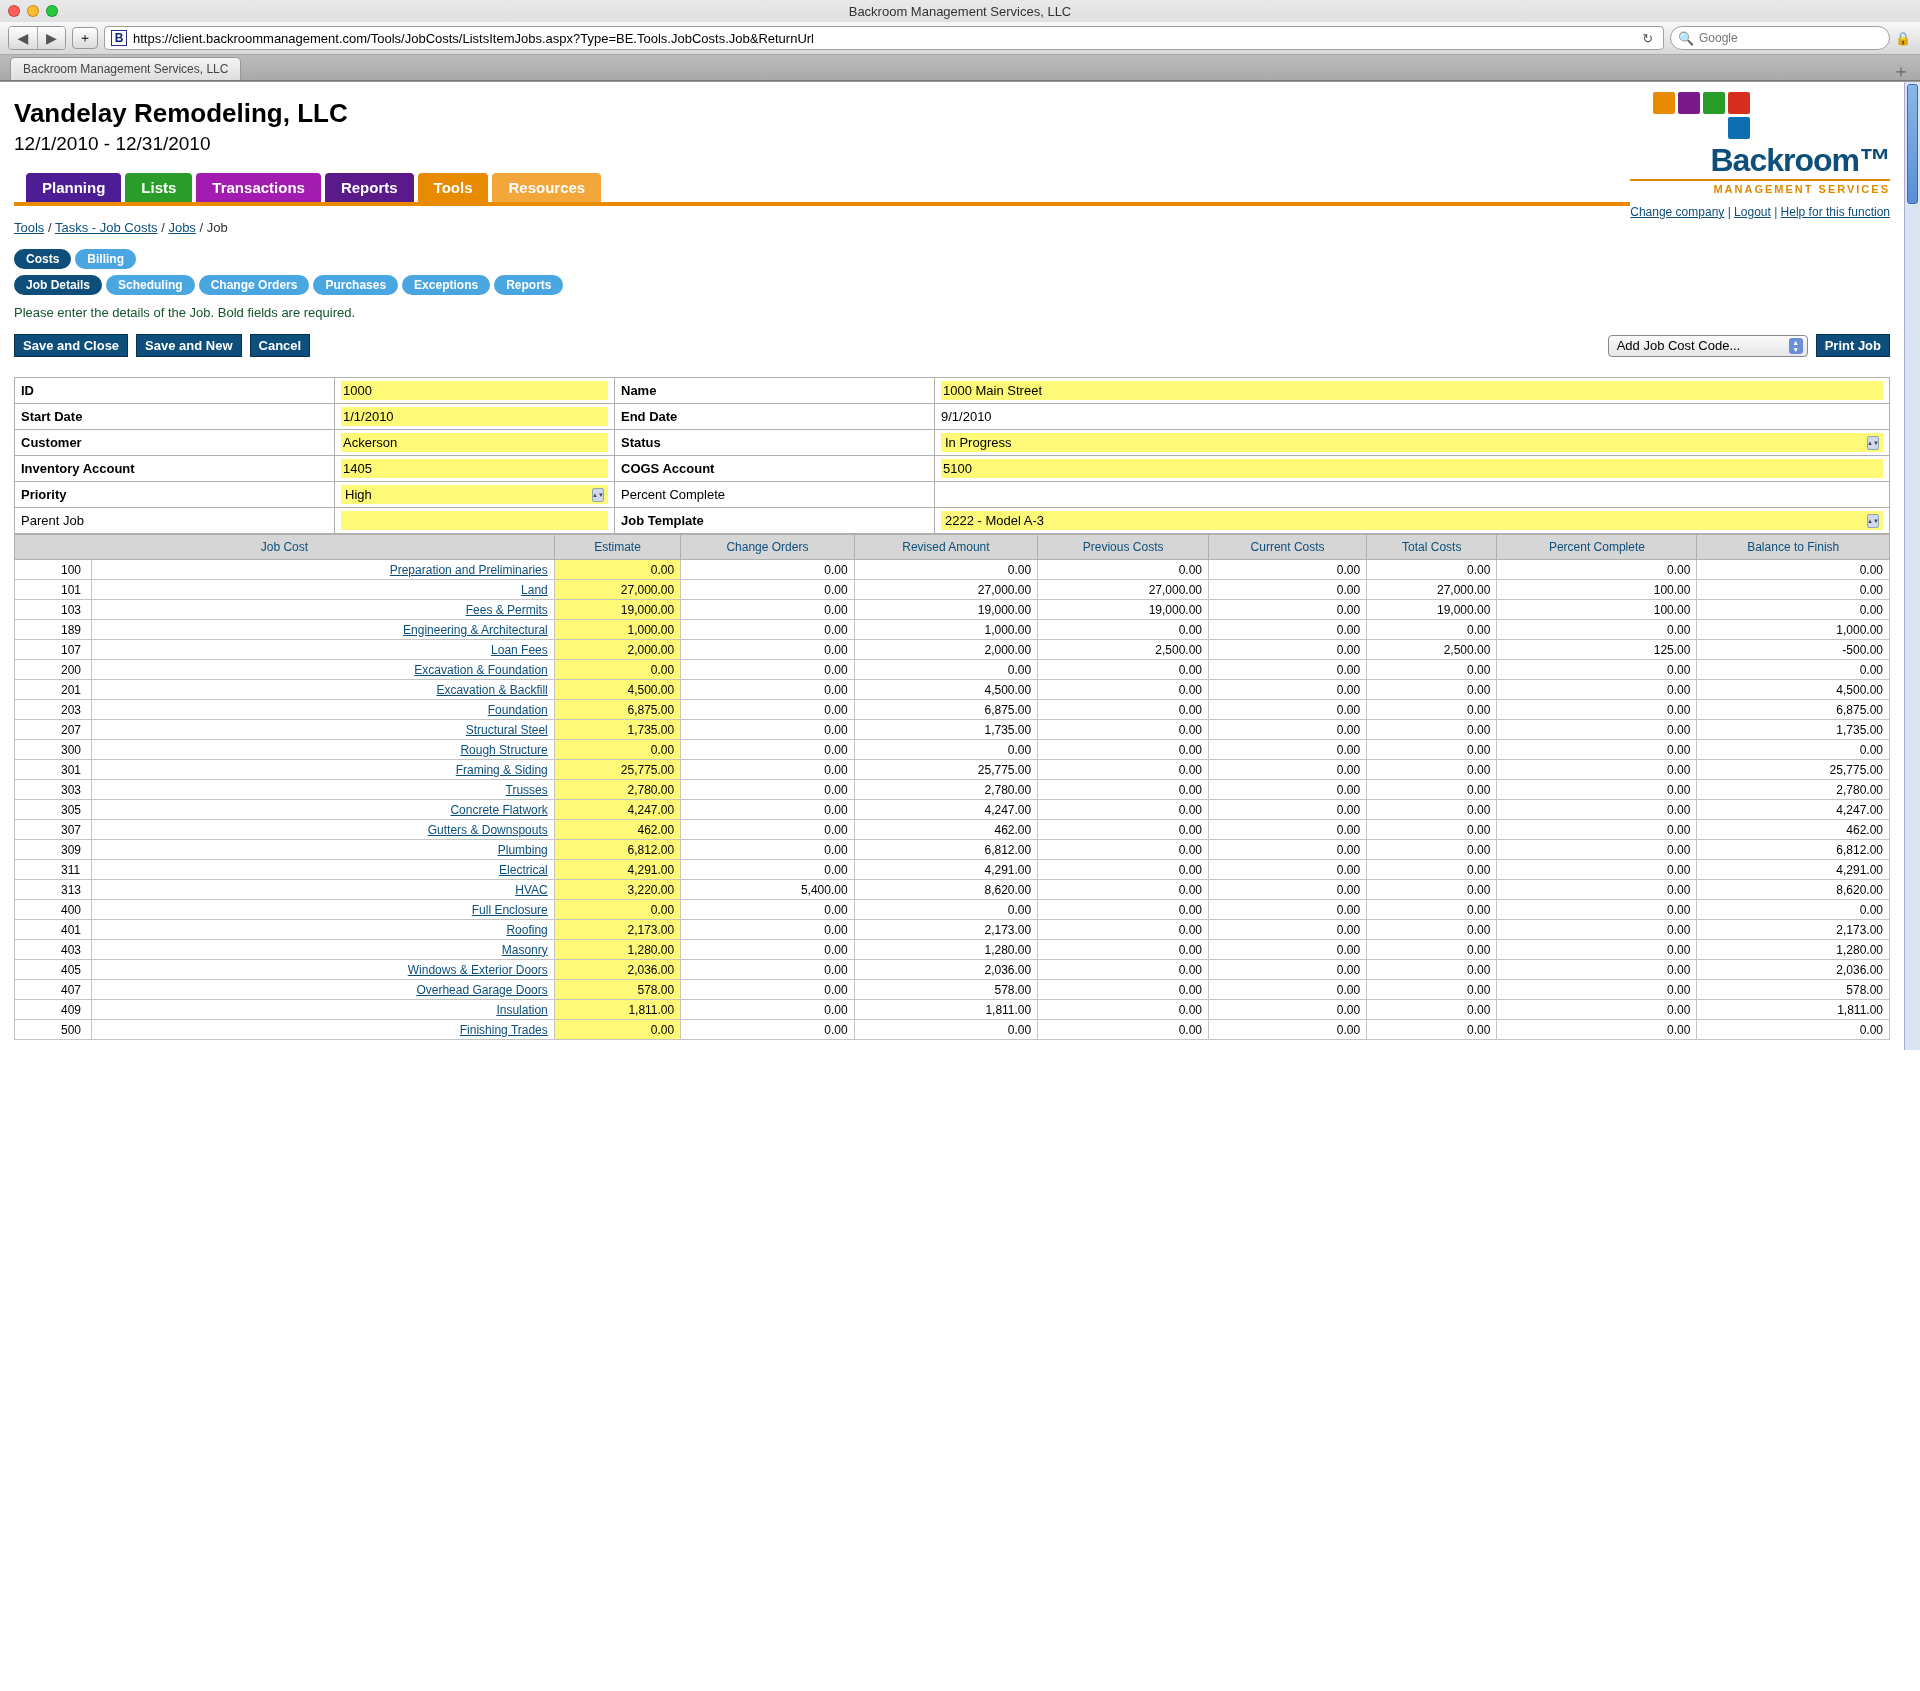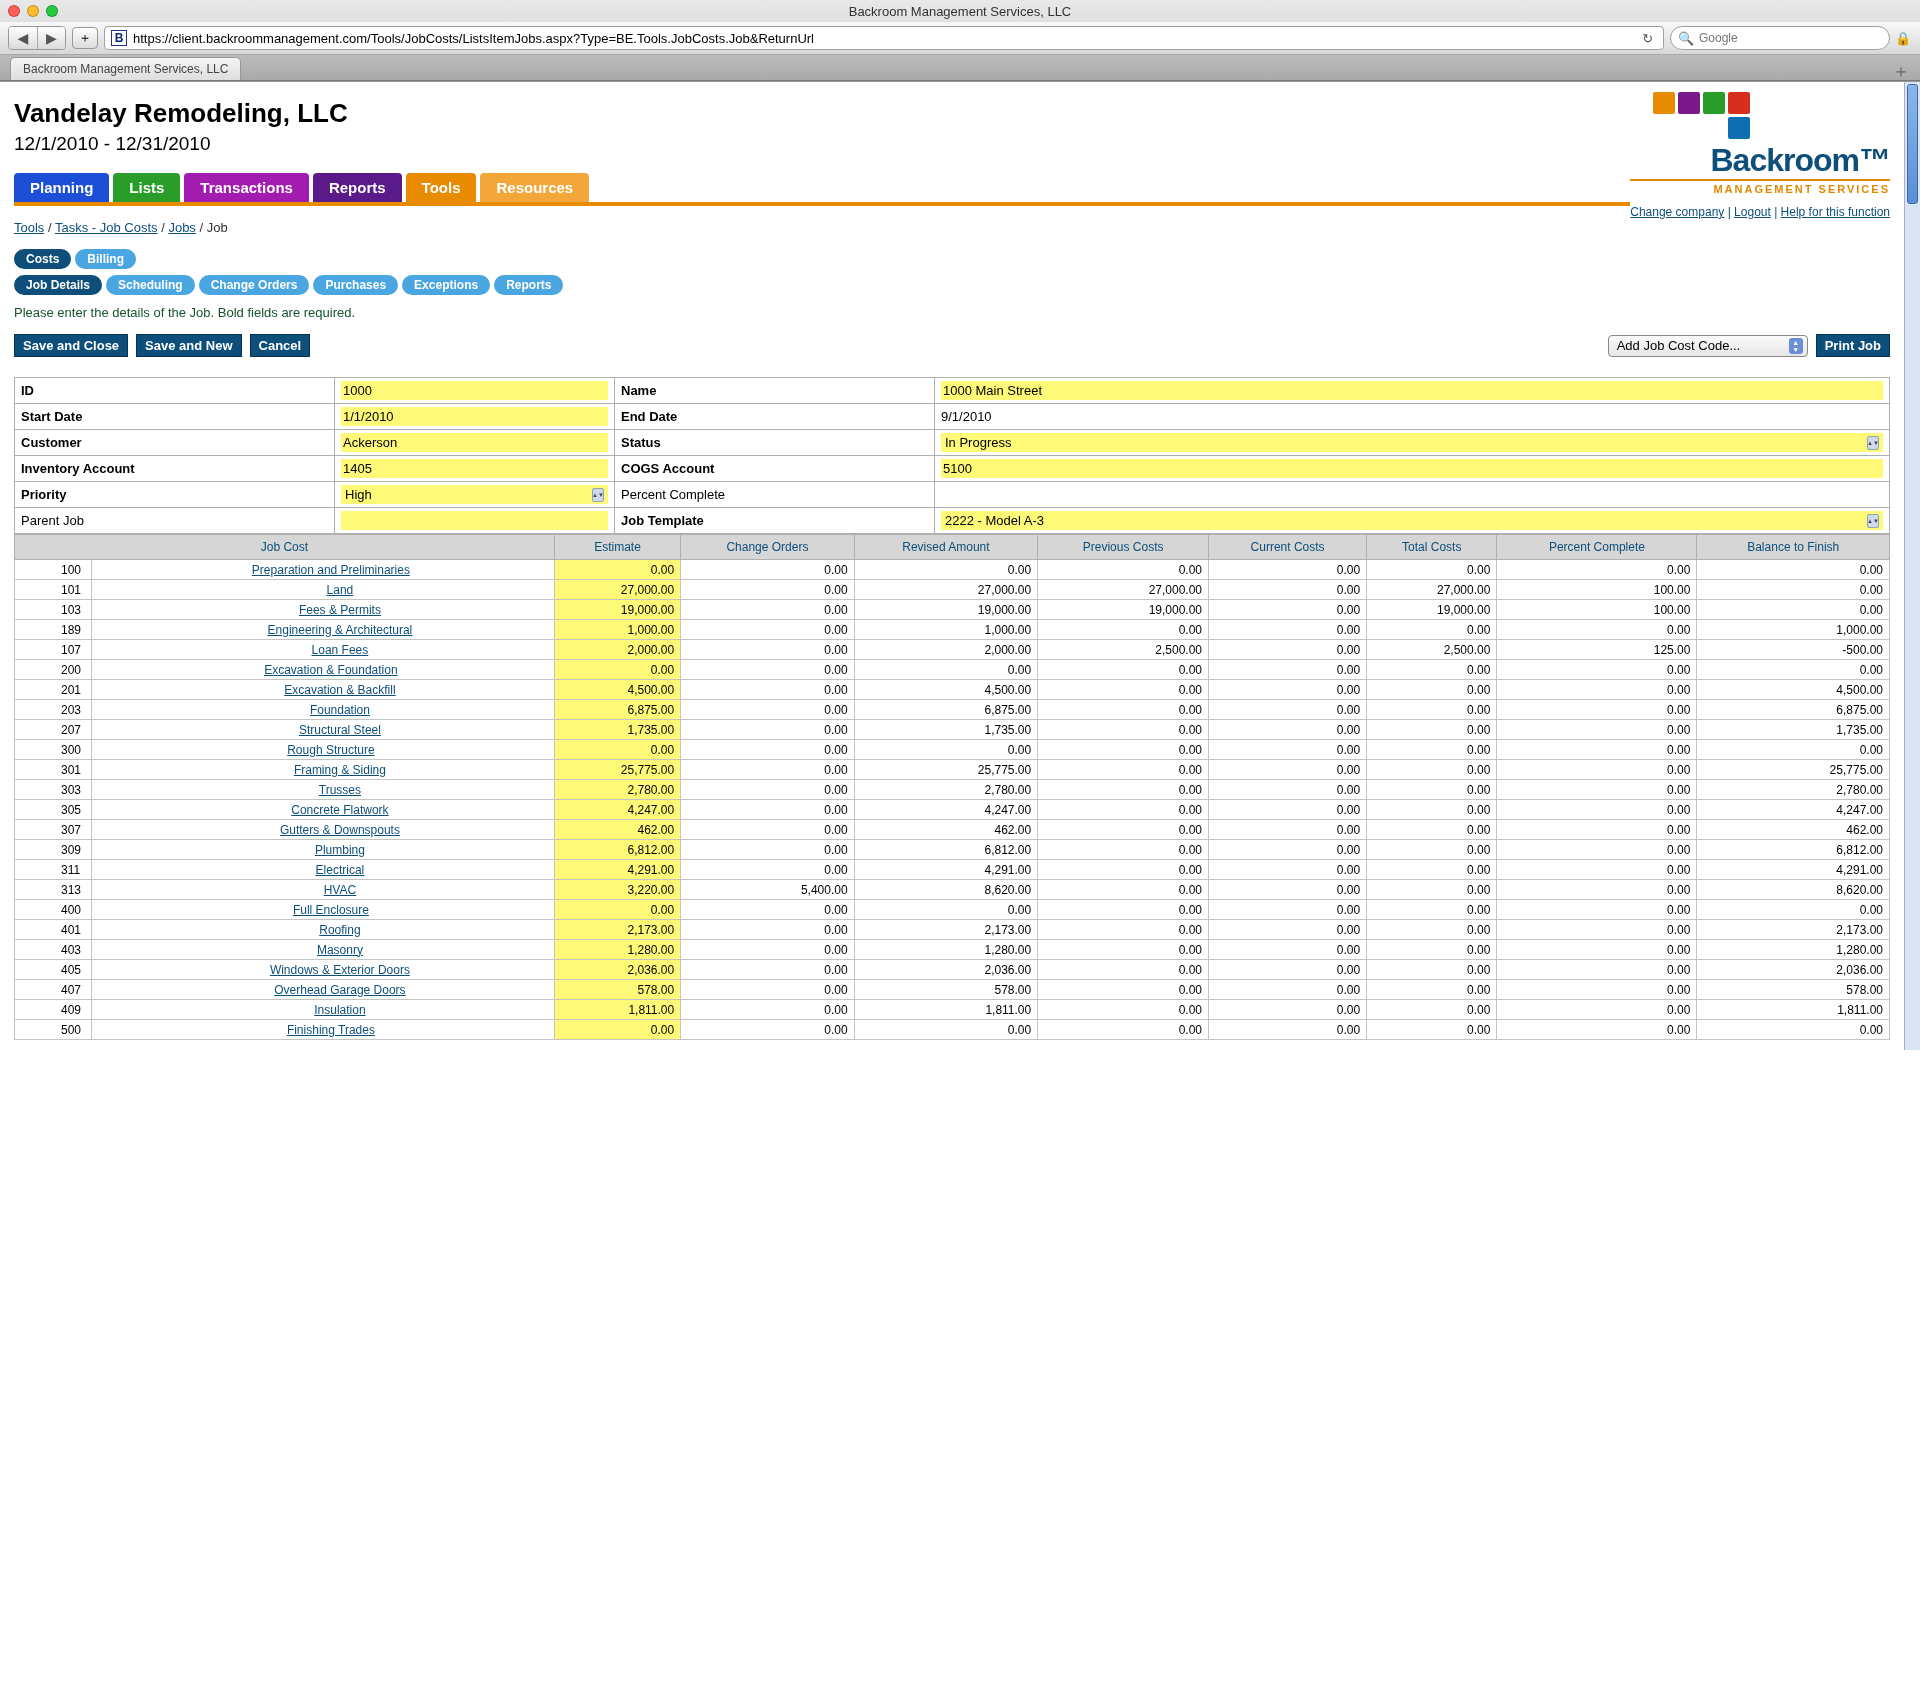--- a/index.html
+++ b/index.html
@@ -44,21 +44,21 @@
 .blk { width:22px; height:22px; border-radius:2px; }
 .logo-text { font-size:32px; color:#0d4f7a; font-weight:bold; letter-spacing:-1px; }
 .logo-text .b { color:#0d4f7a; }
 .logo-sub { font-size:11px; color:#e08a00; letter-spacing:2px; font-weight:bold; border-top:2px solid #e08a00; padding-top:2px; }
 .toplinks { font-size:12px; color:#0d4f7a; margin-top:10px; text-align:right;}
 .toplinks a { color:#0d4f7a; text-decoration:underline; cursor:pointer;}
 
 
 .mainnav { display:flex; margin-top:8px; border-bottom:4px solid #e88b00; clear:left;}
 .mtab { padding:6px 16px; color:#fff; font-weight:bold; font-size:15px; border-radius:4px 4px 0 0; margin-right:4px; cursor:pointer;}
-.mtab.planning { background:#1d4ed8; }
+.mtab.planning { background:#4c1d95;margin-left:12px; }
 .mtab.lists { background:#2a9c2a; }
 .mtab.transactions { background:#a21caf; }
 .mtab.reports { background:#5a1a8a; }
 .mtab.tools { background:#e88b00; }
 .mtab.resources { background:#f3a63a; }
 
 
 .breadcrumb { font-size:13px; margin:14px 0; color:#333;}
 .breadcrumb a { color:#0d4f7a; text-decoration:underline; cursor:pointer;}
 
@@ -82,21 +82,21 @@
 .formtable td.lab { font-weight:bold; width:320px; background:#fff;}
 .formtable td.val input, .formtable td.val .sel { width:100%; border:none; background:#fff978; font-size:13px; padding:2px; outline:none;}
 .formtable td.val .sel { display:flex; align-items:center; justify-content:space-between; background:#fff978; padding:2px 4px;}
 .formtable td.val .sel .ar { width:12px; height:14px; background:#d0d8ea; border:1px solid #8aa; display:flex; flex-direction:column; font-size:6px; color:#446; align-items:center; justify-content:center; line-height:6px; border-radius:2px;}
 .formtable td.plain { background:#fff;}
 
 
 .grid { width:100%; border-collapse:collapse; border:1px solid #b0b0b0; }
 .grid th { background:#d6d6d6; border:1px solid #b0b0b0; padding:5px 4px; font-size:12px; color:#0d4f7a; font-weight:normal;}
 .grid td { border:1px solid #c4c4c4; padding:2px 6px; font-size:12px; text-align:right; height:20px; white-space:nowrap;}
-.grid td.desc { text-align:center;margin-left:32px; }
+.grid td.desc { text-align:right;margin-left:32px; }
 .grid td.code { text-align:left; width:38px; padding-right:10px;padding-left:46px; }
 .grid td.indent1 { padding-left:22px; }
 .grid td.indent2 { padding-left:40px; }
 .grid td a { color:#0d4f7a; text-decoration:underline; cursor:pointer;}
 .grid td.est { background:#fff978; }
 .grid tr.section td { font-weight:normal; }
 </style>
 </head>
 <body>
 

